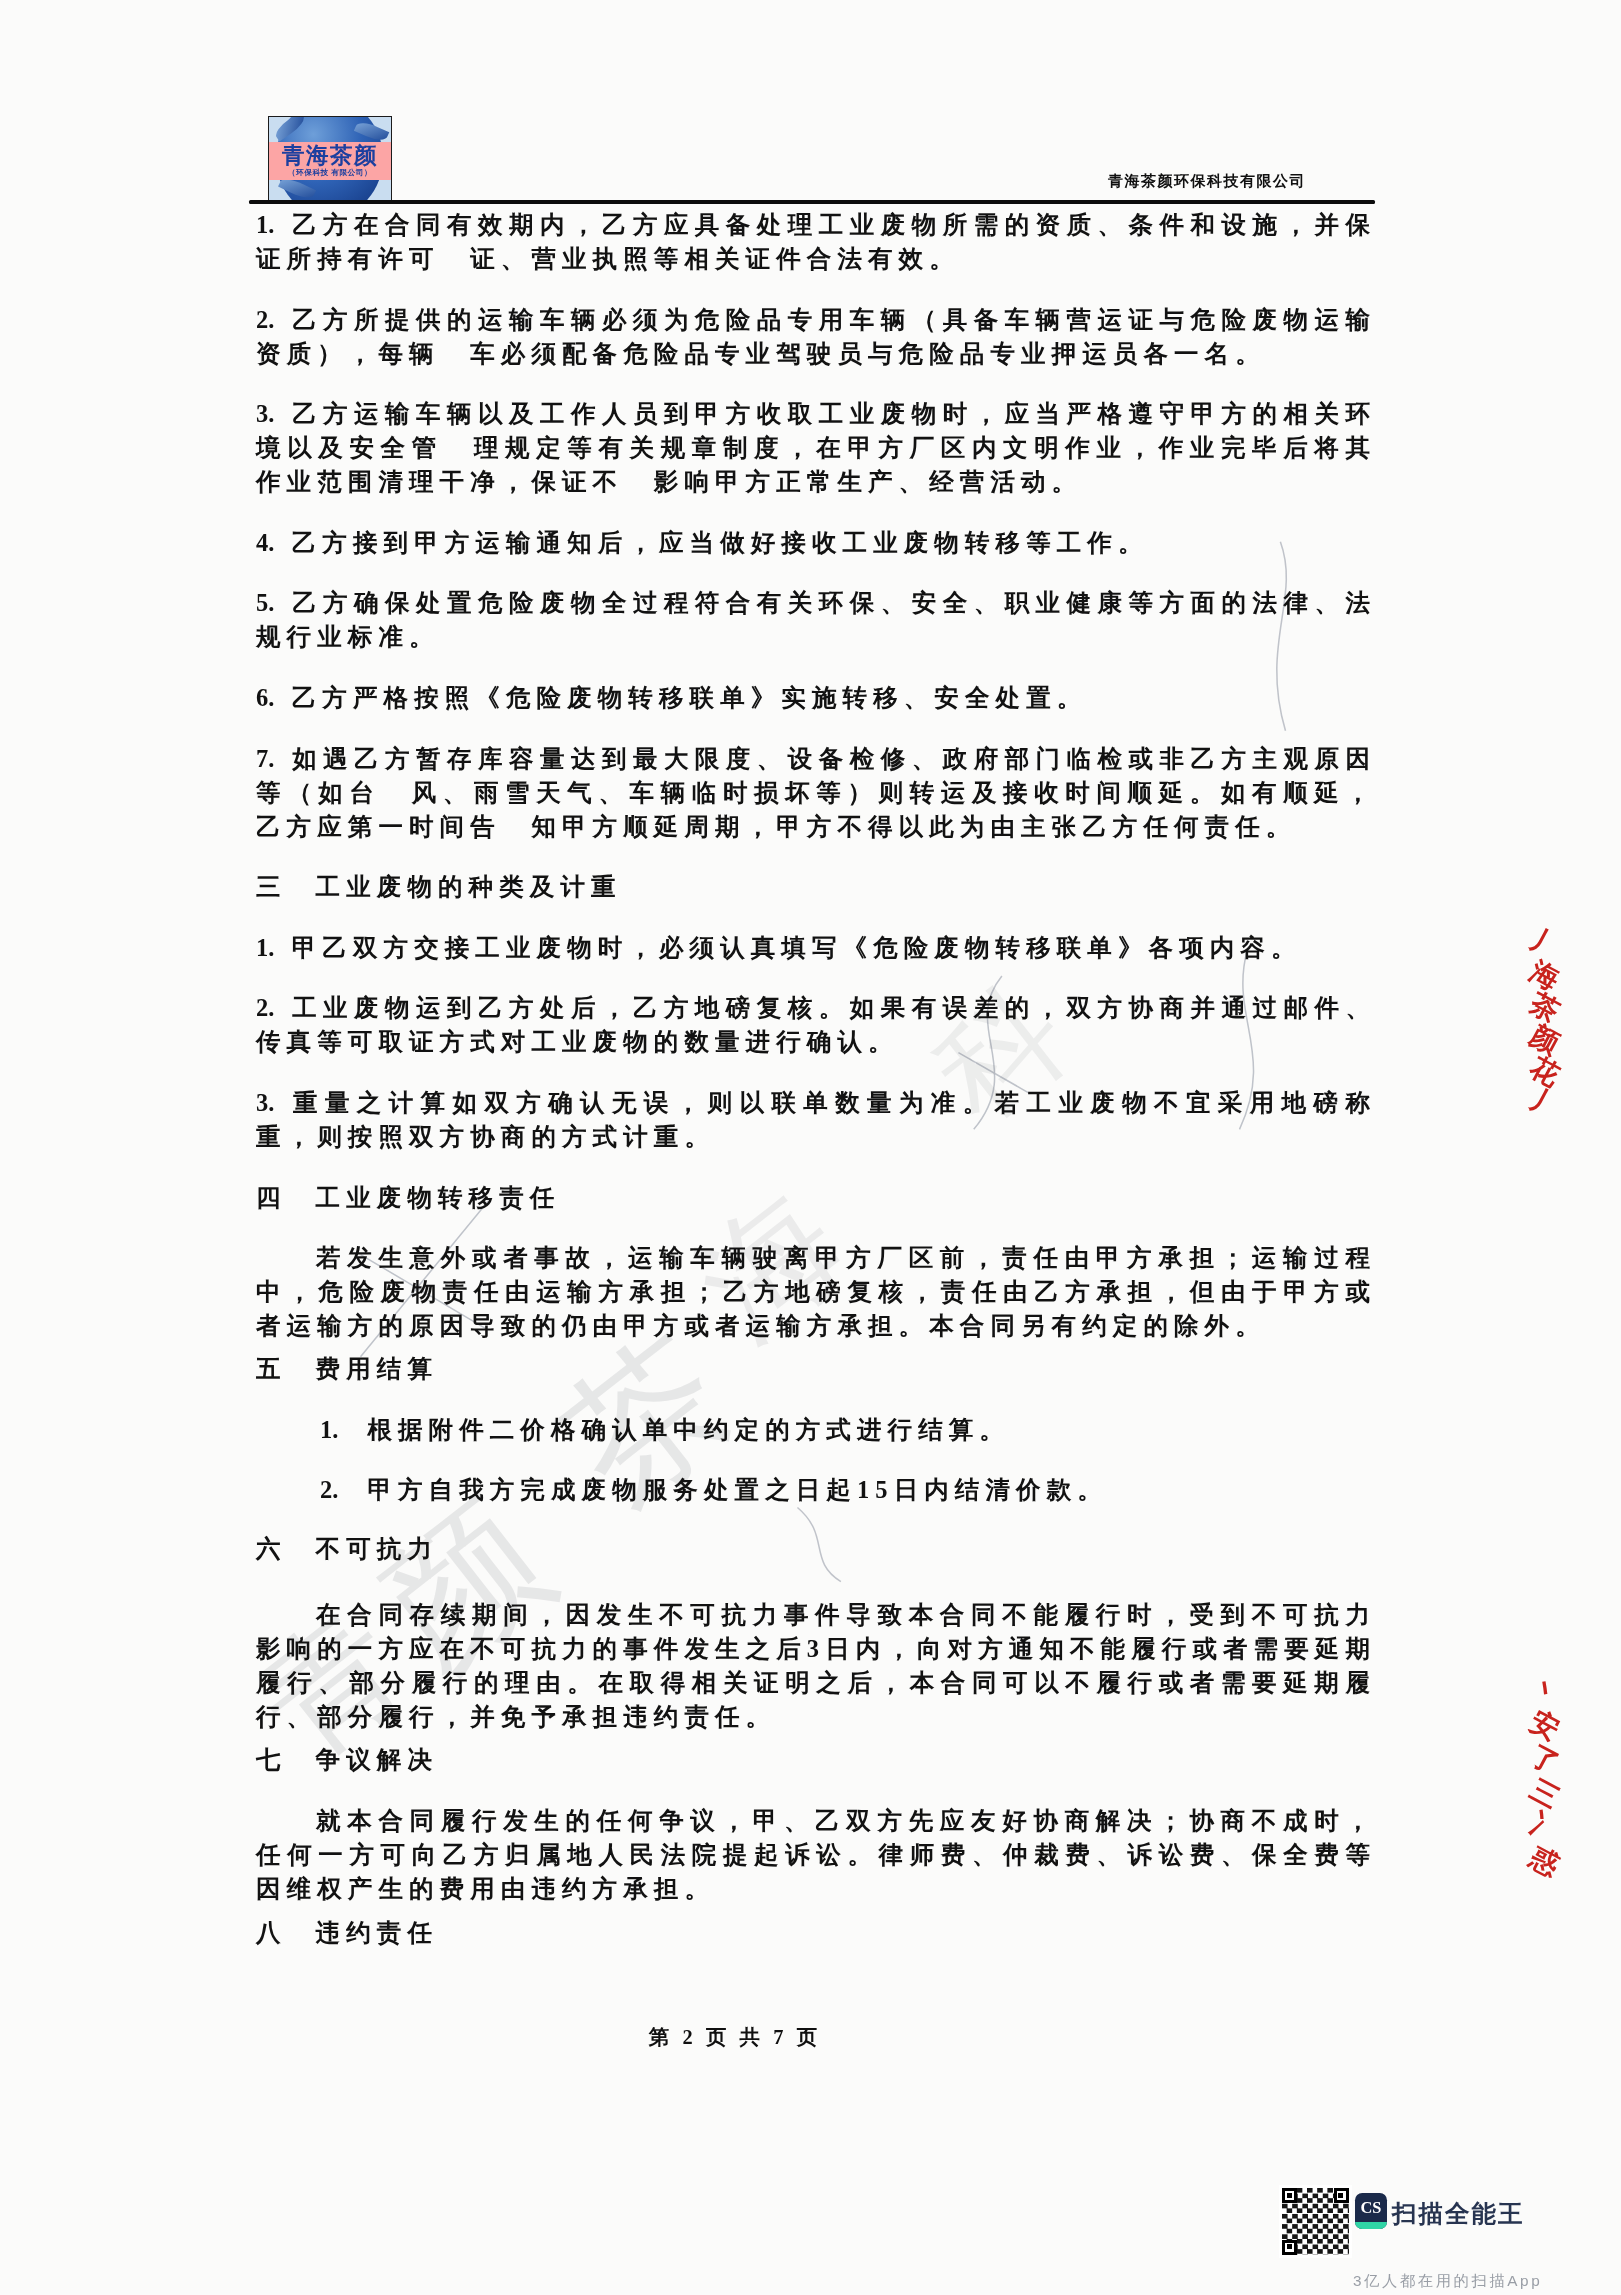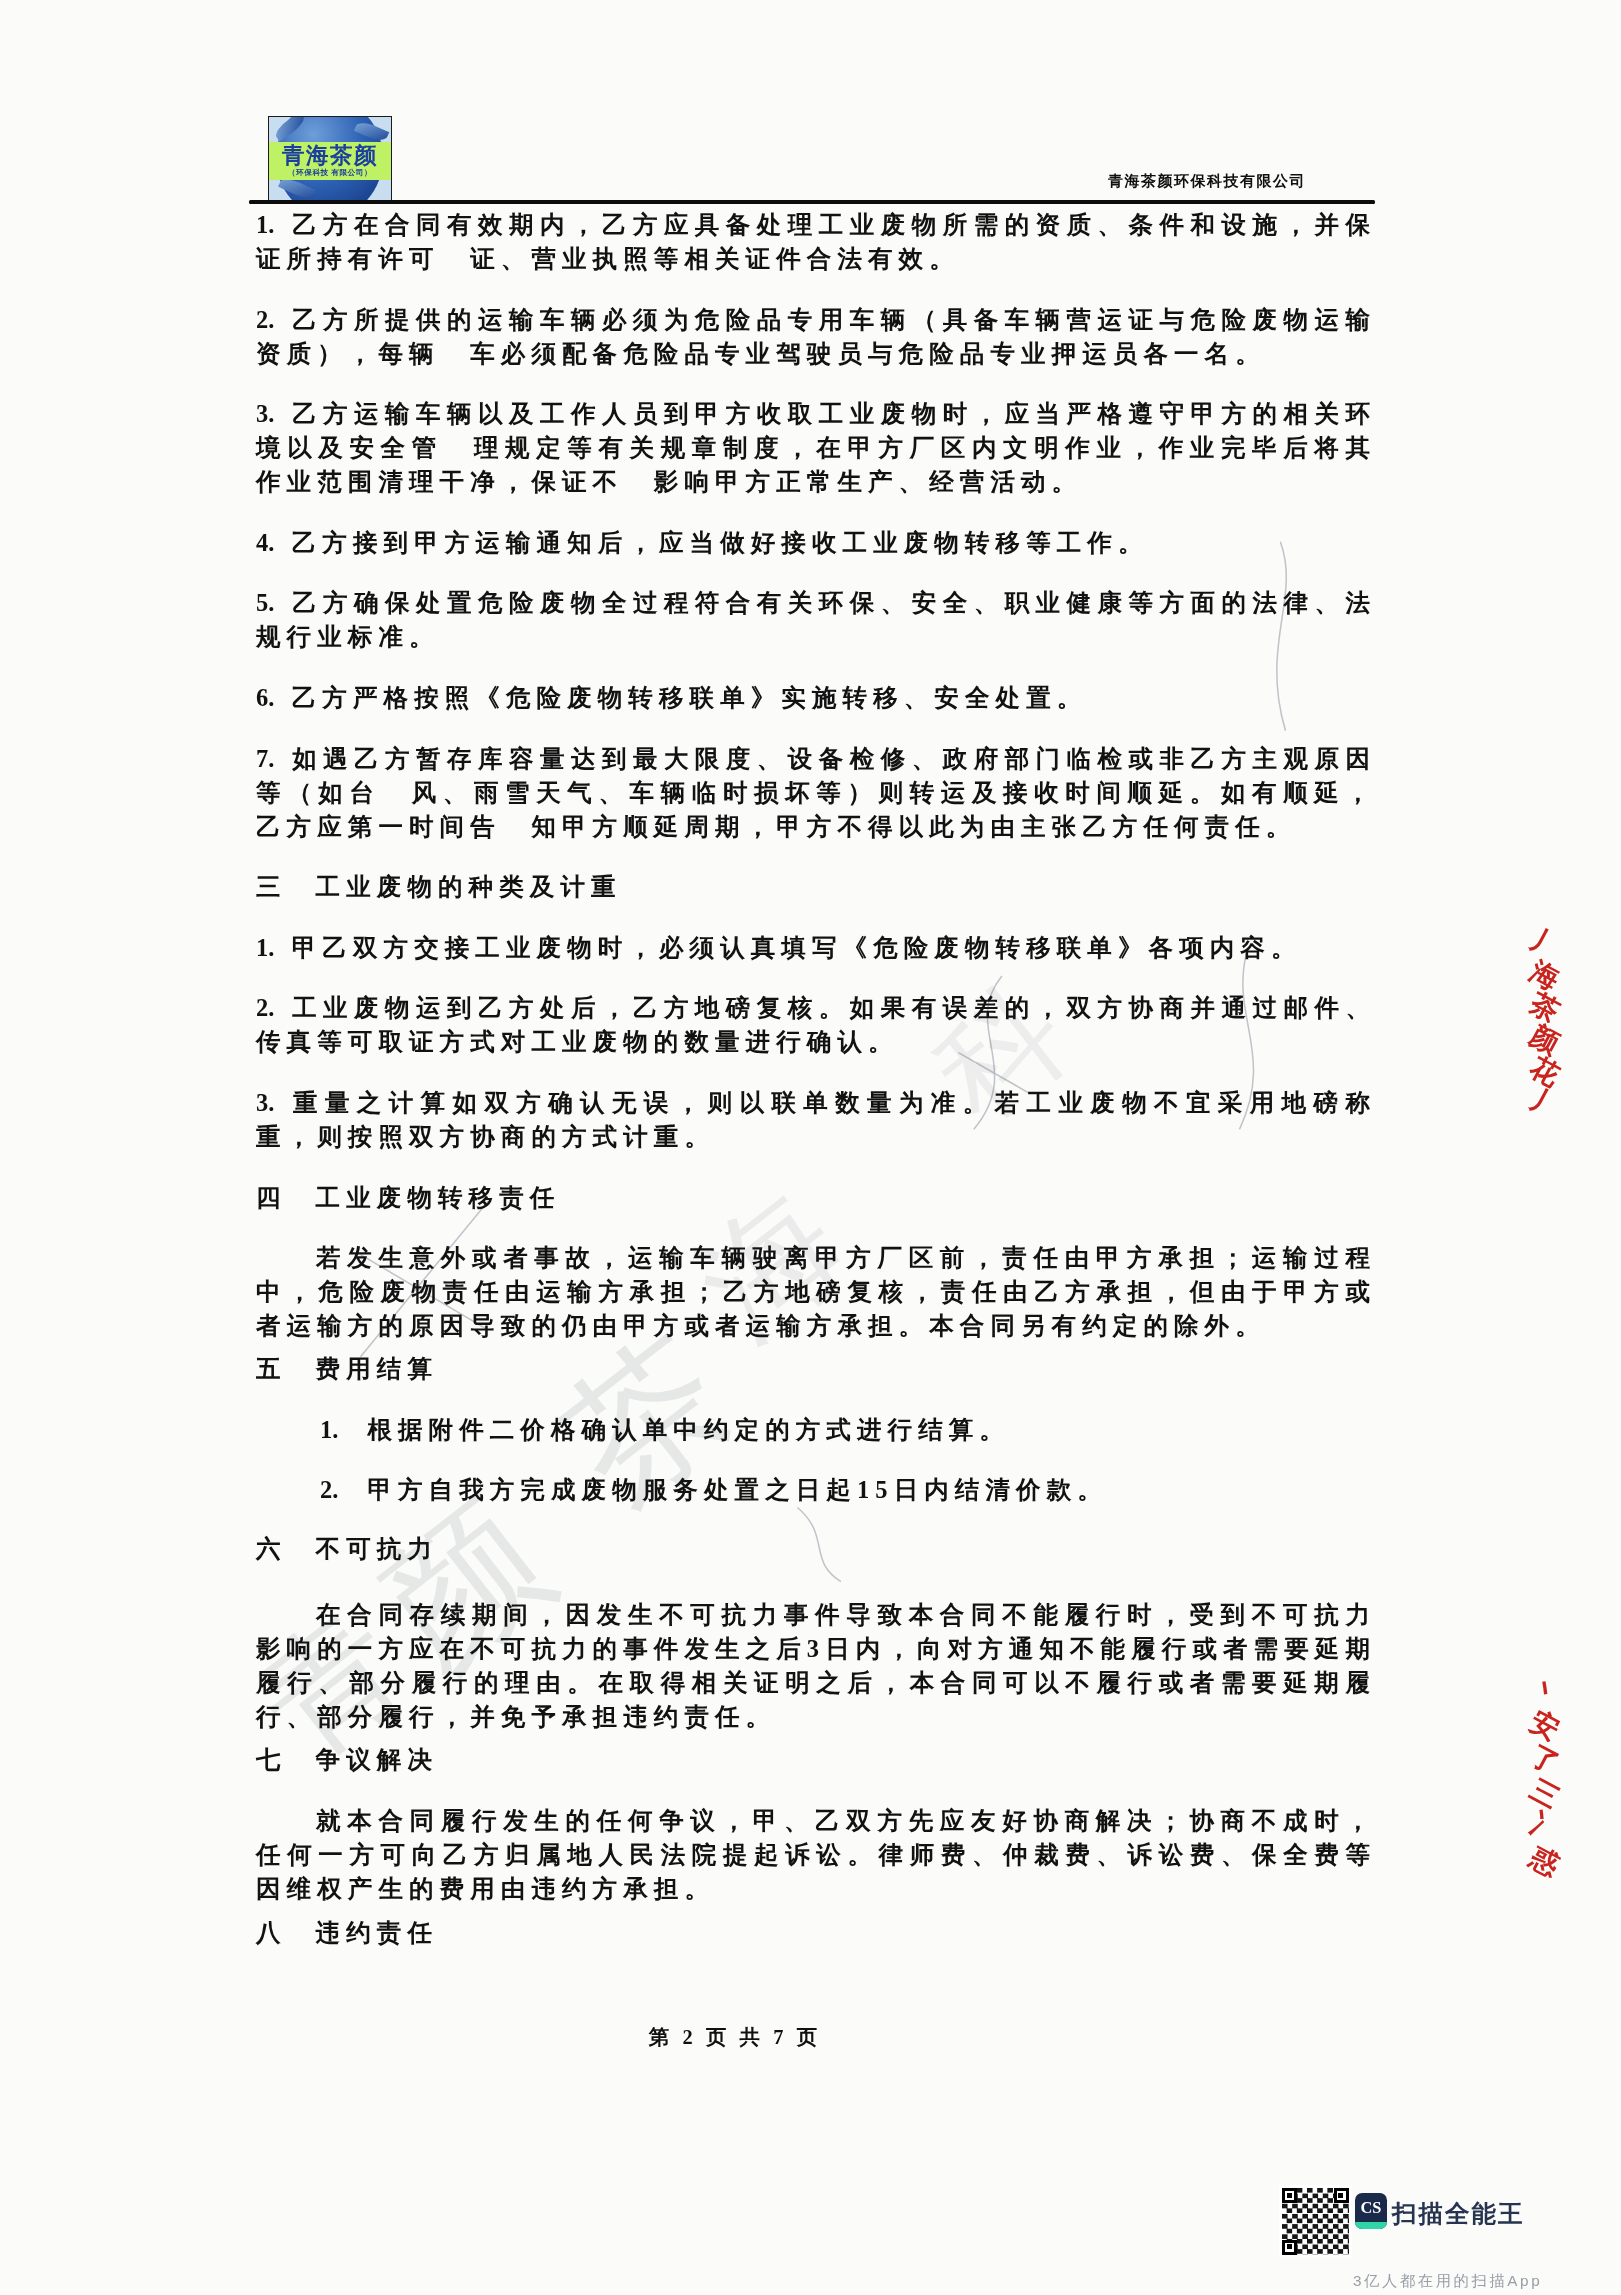--- a/index.html
+++ b/index.html
@@ -17,21 +17,21 @@
   }
   .logo-sphere{
     position:absolute;left:7.2px;top:-18.4px;width:107px;height:118px;border-radius:50%;
     background:radial-gradient(circle at 35% 30%, #6e9fd9 0%, #2e62b5 45%, #0e2f78 100%);
   }
   .logo-leaf{position:absolute;background:linear-gradient(135deg,#7fa9dc,#1c4796);border-radius:60% 0 60% 0;}
   .leaf1{left:4.1px;top:3.1px;width:34px;height:13.3px;transform:rotate(-34deg);}
   .leaf2{left:86px;top:8.2px;width:33px;height:13.3px;transform:rotate(24deg);}
   .leaf3{left:10.2px;top:65px;width:36px;height:13.3px;transform:rotate(26deg);}
   .logo-band{
-    position:absolute;left:0;right:0;top:24.5px;height:38px;background:#bef264;
+    position:absolute;left:0;right:0;top:24.5px;height:38px;background:#fca5a5;
     display:flex;flex-direction:column;align-items:center;justify-content:center;
   }
   .logo-title{font-size:22.5px;line-height:23.5px;font-weight:bold;color:#1c3f9f;letter-spacing:1.5px;}
   .logo-sub{font-size:7.7px;line-height:9.2px;font-weight:bold;color:#1c3f9f;letter-spacing:0.5px;font-family:Liberation Serif, serif;}
   .company{
     position:absolute;left:1108px;top:172px;width:266px;
     font-size:15px;font-weight:bold;letter-spacing:1.5px;color:#101010;white-space:nowrap;
   }
   .rule{position:absolute;left:249px;top:200px;width:1126px;height:3.6px;background:#0c0c0c;border-radius:1.5px;}
 

